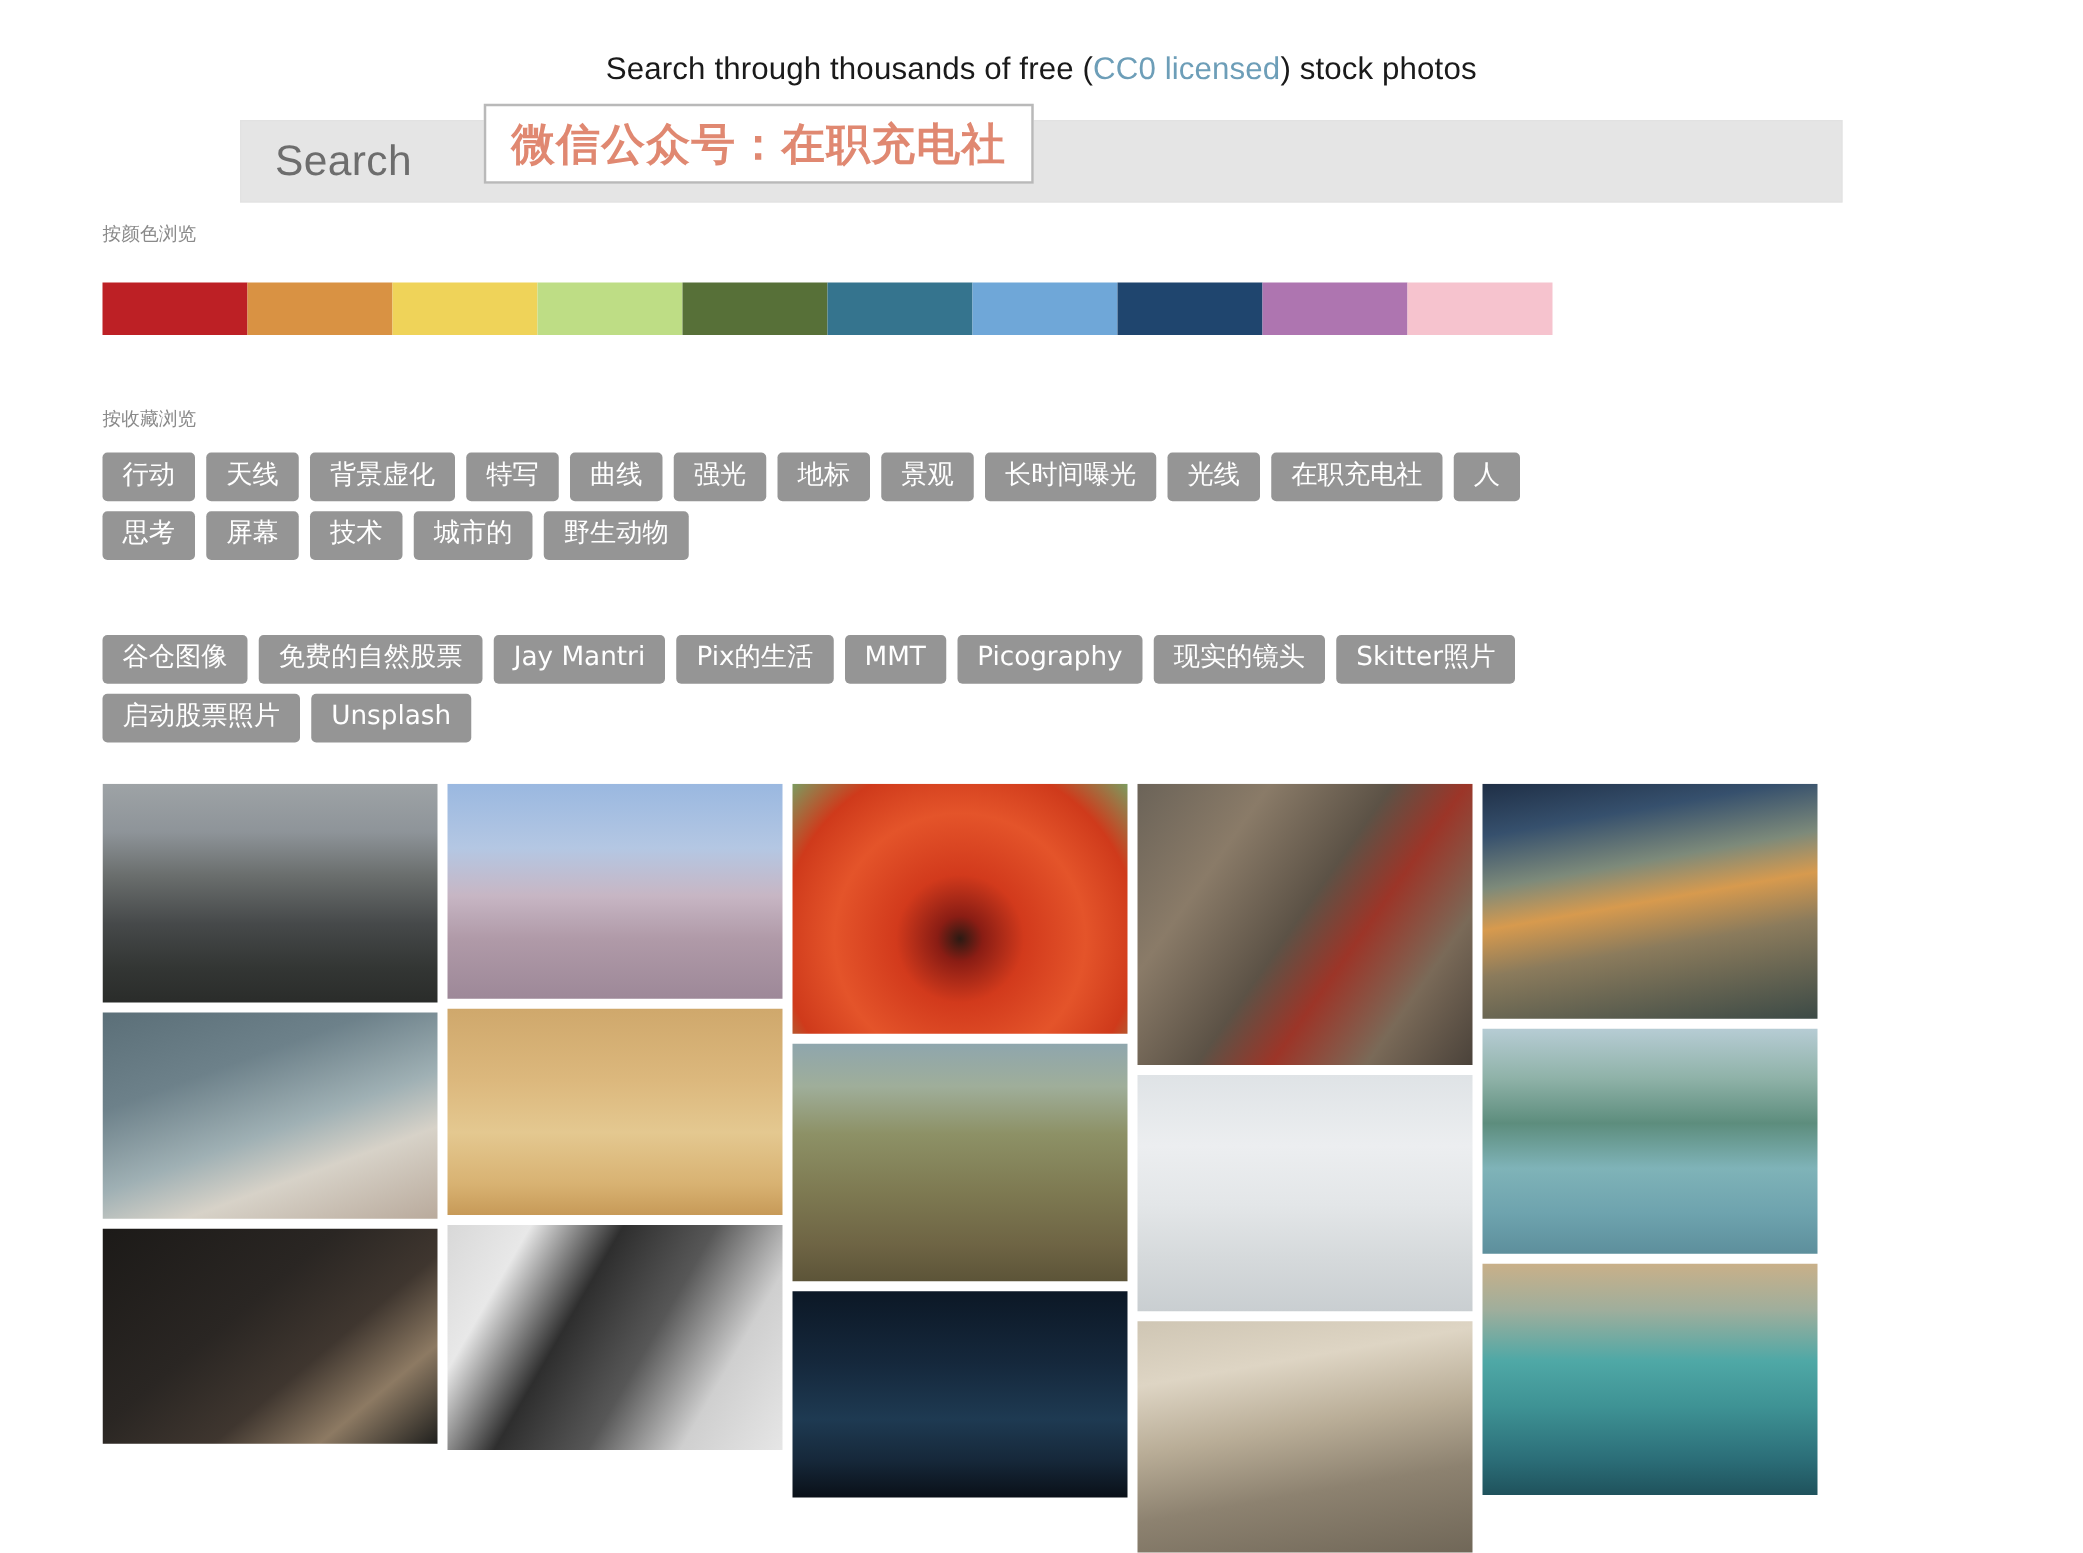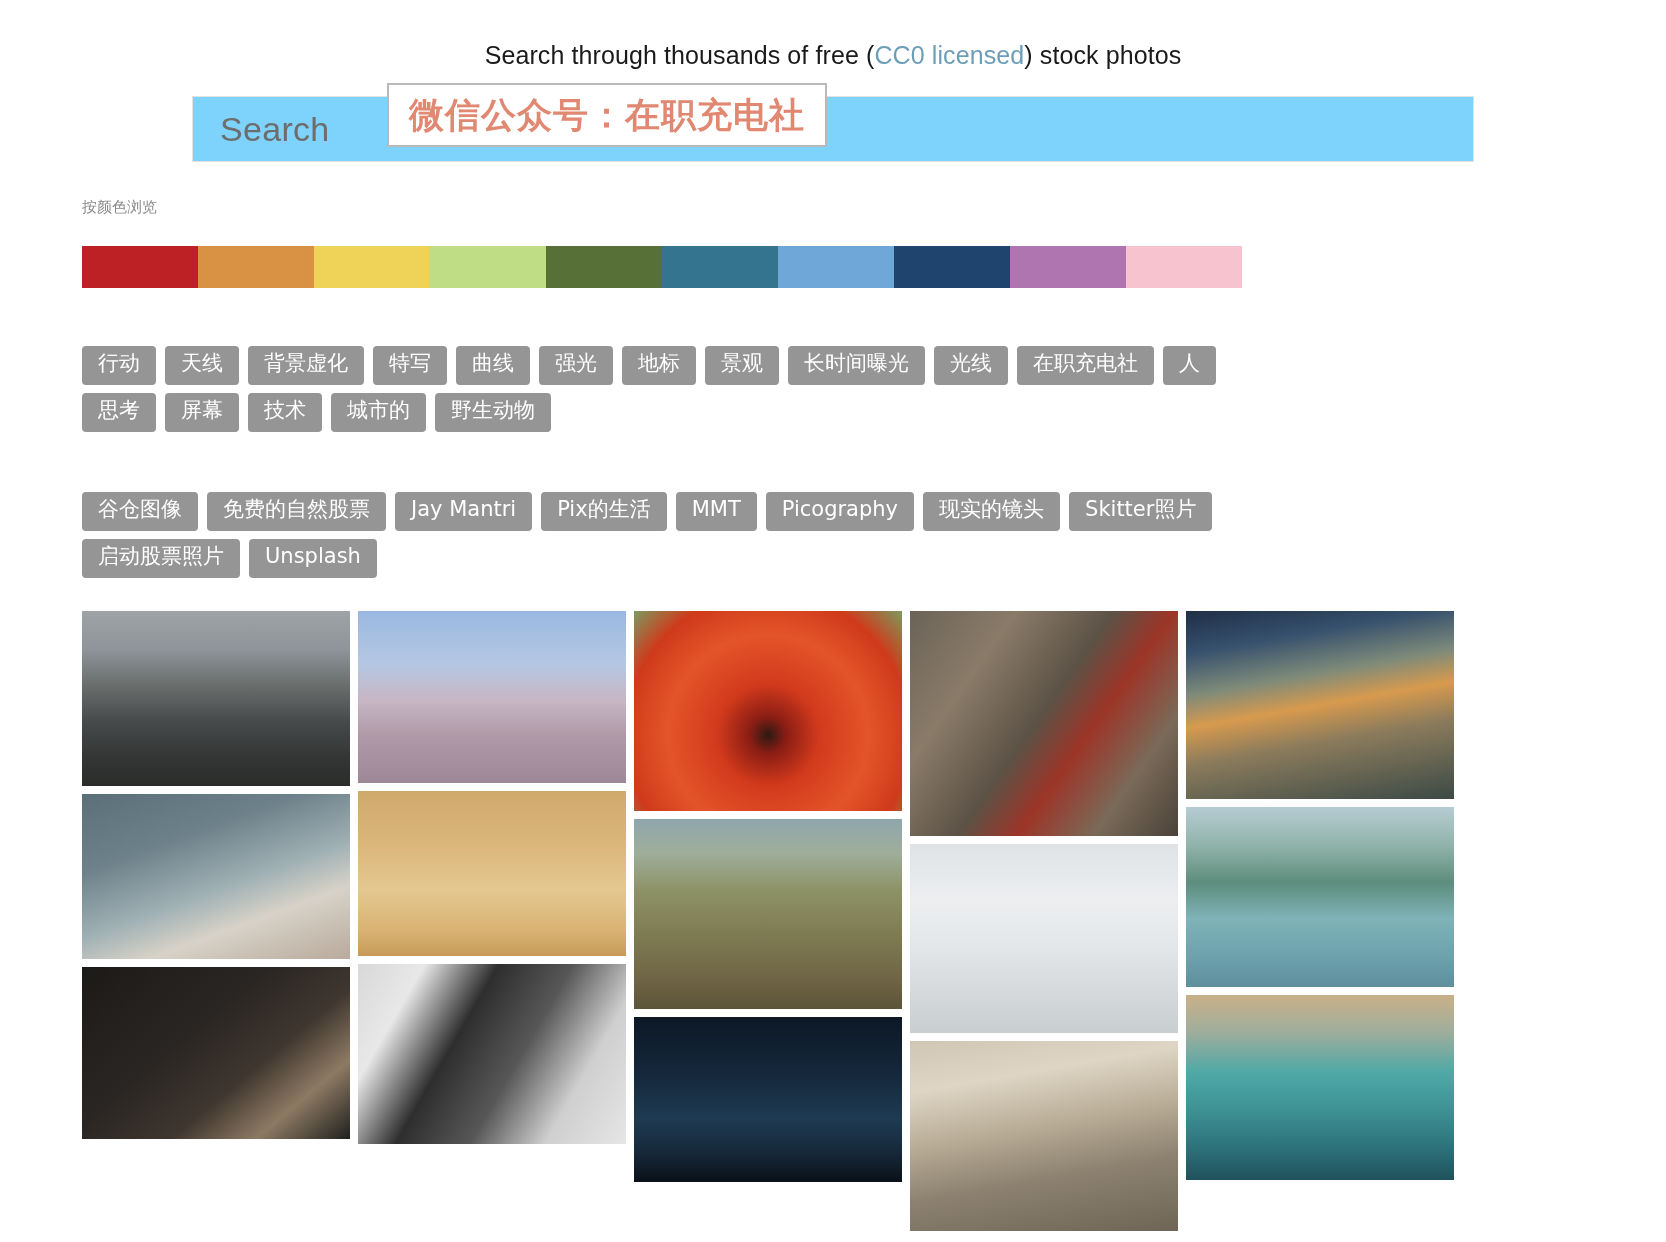--- a/index.html
+++ b/index.html
@@ -40,21 +40,21 @@
     justify-content: center;
     position: relative;
   }
   .search-box {
     width: 1282px;
     height: 66px;
     border: 1px solid #e2e2e2;
     box-sizing: border-box;
     display: flex;
     align-items: center;
-    background: #7dd3fc;
+    background: #e5e5e5;
     position: relative;
   }
   .search-placeholder {
     font-size: 34px;
     color: #6d6d6d;
     padding-left: 27px;
     font-weight: 400;
     letter-spacing: 0.3px;
     user-select: none;
   }
@@ -85,21 +85,21 @@
     margin-left: 82px;
   }
   .section-label {
     font-size: 15px;
     color: #8a8a8a;
     font-family: "DejaVu Sans", "Liberation Sans", sans-serif;
     font-weight: 400;
   }
 
   
-  #colors-section { margin-top: 36px; }
+  #colors-section { margin-top: 16px; }
   .color-strip {
     margin-top: 29px;
     display: flex;
     width: 1160px;
     height: 42px;
   }
   .color-swatch {
     flex: 1 1 0;
     height: 100%;
   }
@@ -175,20 +175,21 @@
       <div class="color-swatch" style="background: rgb(87, 112, 56);"></div>
       <div class="color-swatch" style="background: rgb(53, 116, 142);"></div>
       <div class="color-swatch" style="background: rgb(111, 167, 216);"></div>
       <div class="color-swatch" style="background: rgb(31, 69, 110);"></div>
       <div class="color-swatch" style="background: rgb(174, 117, 176);"></div>
       <div class="color-swatch" style="background: rgb(246, 195, 206);"></div>
     </div>
 </div>
 
 <div class="section" id="collections-section">
+  <div class="section-label">按收藏浏览</div>
   <div class="tag-list" id="collection-tags">
       <div class="tag">行动</div>
       <div class="tag">天线</div>
       <div class="tag">背景虚化</div>
       <div class="tag">特写</div>
       <div class="tag">曲线</div>
       <div class="tag">强光</div>
       <div class="tag">地标</div>
       <div class="tag">景观</div>
       <div class="tag">长时间曝光</div>

